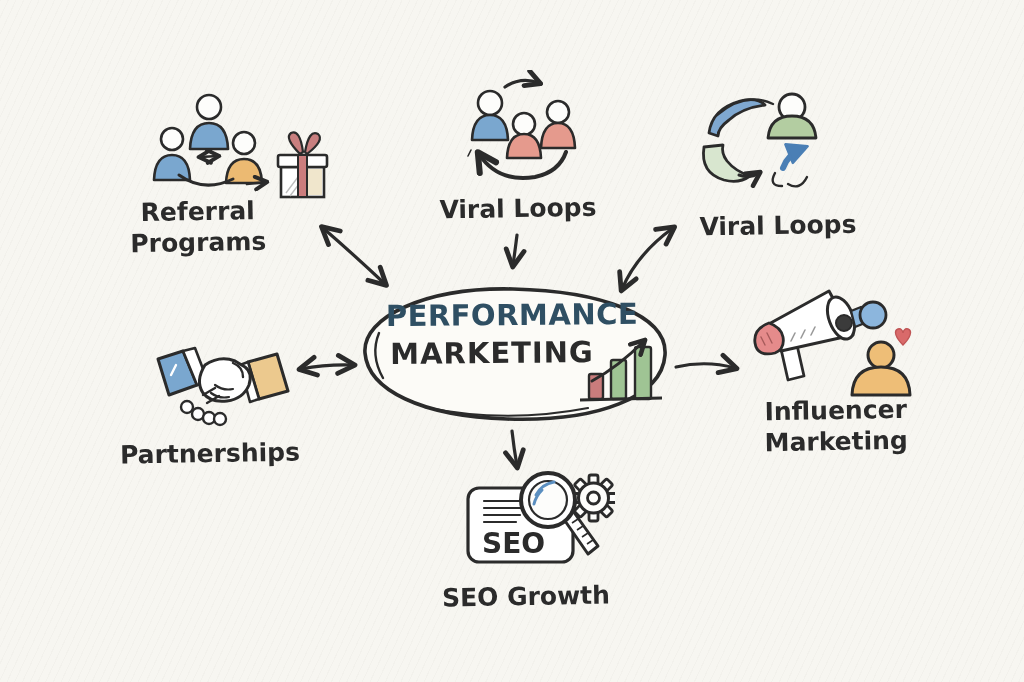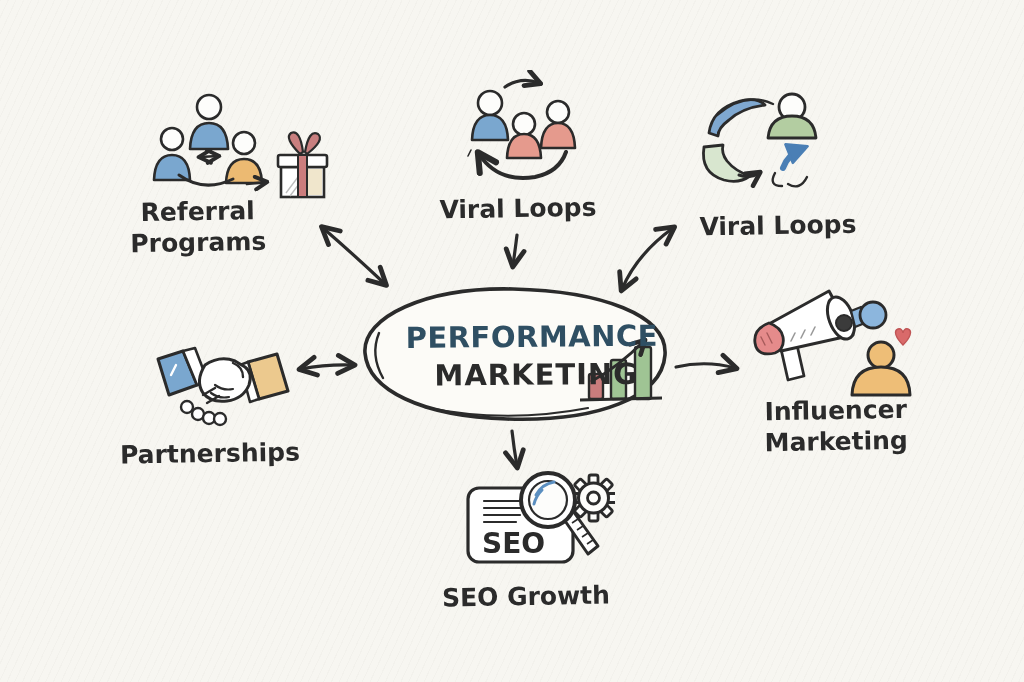--- a/index.html
+++ b/index.html
@@ -19,22 +19,22 @@
     font-weight:600;
     line-height:1.22;
     text-align:center;
     color:#2b2b2b;
     letter-spacing:0px;
     transform:rotate(-1deg);
     white-space:normal;
   }
   #center-title{
     position:absolute;
-    left:366px;top:320px;width:292px;
-    text-align:right;
+    left:366px;top:298px;width:292px;
+    text-align:center;
   }
   .ct1{font-size:29px;font-weight:bold;color:#2f4f63;letter-spacing:0.5px;transform:rotate(-0.5deg);}
   .ct2{font-size:29px;font-weight:bold;color:#2b2b2b;letter-spacing:1px;margin-top:4px;transform:translateX(-20px) rotate(-0.5deg);}
   svg{display:block;}
 </style>
 </head>
 <body>
 
 <div id="stage">
 

